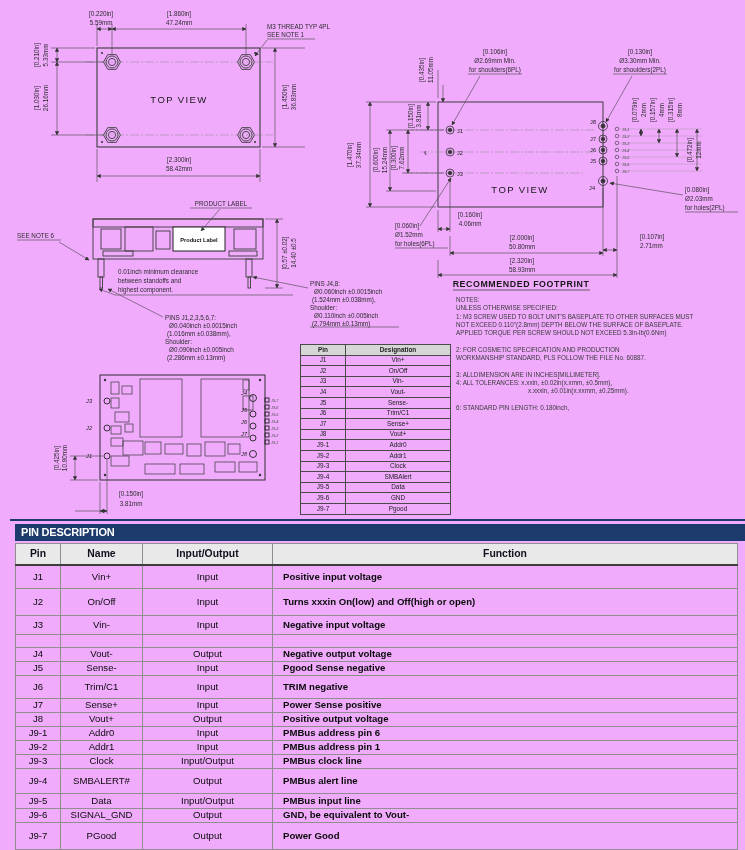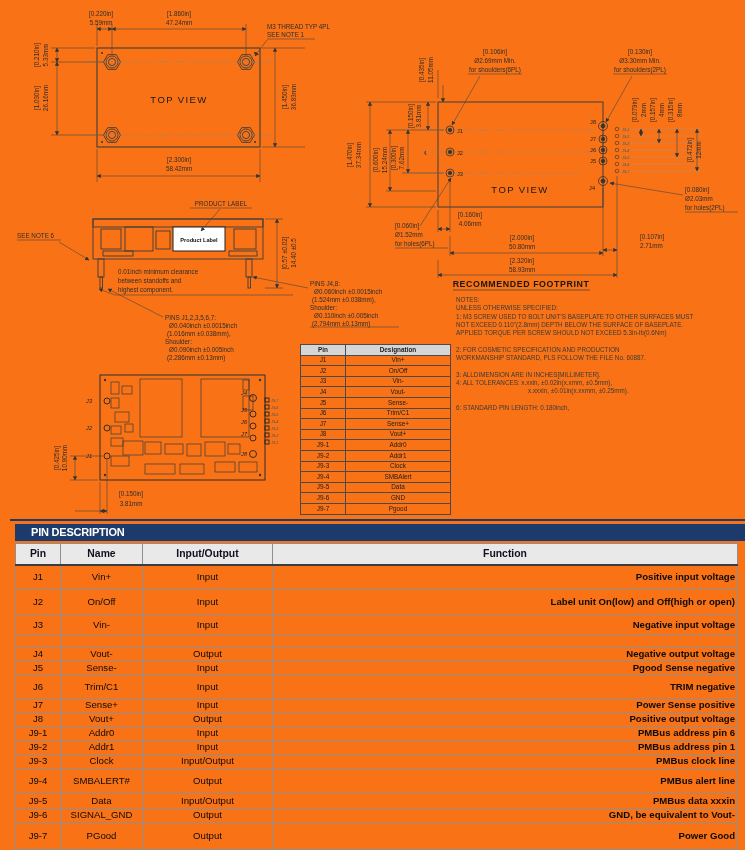--- a/index.html
+++ b/index.html
@@ -1,39 +1,39 @@
 <!DOCTYPE html>
 <html><head>
 <meta charset="utf-8">
 <style>
   html,body{margin:0;padding:0;background:#fff;}
-  .page{position:relative;width:745px;height:850px;background:#f97316;font-family:"Liberation Sans",sans-serif;overflow:hidden;}
+  .page{position:relative;width:745px;height:850px;background:#f0abfc;font-family:"Liberation Sans",sans-serif;overflow:hidden;}
   svg{position:absolute;overflow:visible;}
   svg text{font-family:"Liberation Sans",sans-serif;font-size:6.3px;fill:#2d2d2d;}
   svg .lab{font-size:5.6px;fill:#222;}
   svg .tiny{font-size:3.8px;fill:#555;font-style:italic;}
   svg .view-title{font-size:9.5px;letter-spacing:1.4px;fill:#161616;}
   svg .ft-title{font-size:8.8px;letter-spacing:.6px;font-weight:bold;fill:#161616;}
   svg .plbl{font-size:5.6px;font-weight:bold;fill:#101010;}
   
   .destab{position:absolute;left:300px;top:344px;border-collapse:collapse;font-size:6.4px;color:#1c1c1c;}
   .destab th,.destab td{border:1px solid #4a4a4a;text-align:center;padding:0 2px;height:9.6px;line-height:1;}
   .destab th{background:#d6d6d6;font-weight:bold;}
   .destab .c1{width:40px;}.destab .c2{width:100px;}
   
   .notes{position:absolute;left:456px;top:296px;width:288px;font-size:6.3px;color:#3a3a3a;line-height:1.32;}
   .notes .nl{min-height:8.3px;}
   .notes .indent{padding-left:72px;}
   
   .band-line{position:absolute;left:10px;top:519px;width:735px;height:2px;background:#1d3a6d;}
-  .banner{position:absolute;left:15px;top:524px;width:730px;height:17px;background:#1d3a6d;color:#ffffff;font-weight:bold;font-size:11px;line-height:17px;padding-left:16px;box-sizing:border-box;letter-spacing:-.2px;}
+  .banner{position:absolute;left:15px;top:524px;width:730px;height:17px;background:#1d3a6d;color:#ffffff;font-weight:bold;font-size:11px;line-height:17px;padding-left:6px;box-sizing:border-box;letter-spacing:-.2px;}
   .bigtab{position:absolute;left:15px;top:543px;width:722px;border-collapse:collapse;table-layout:fixed;font-size:9.6px;color:#0a0a0a;border:1px solid #6a6a6a;}
   .bigtab th,.bigtab td{border:1px solid #8f8f8f;text-align:center;padding:0 2px;overflow:hidden;line-height:1.1;}
   .bigtab thead th{background:#e9e9e9;font-weight:bold;height:20px;border-bottom:2px solid #3d3d3d;font-size:10.4px;color:#101020;}
-  .bigtab td.fn{text-align:right;padding-left:10px;font-weight:bold;}
+  .bigtab td.fn{text-align:left;padding-left:10px;font-weight:bold;}
   .h12 td{height:12px}.h13 td{height:13px}.h14 td{height:14px}.h18 td{height:18px}
   .h22 td{height:22px}.h24 td{height:24px}.h26 td{height:26px}
 </style>
 </head>
 <body>
 
 <div class="page">
 
   <svg style="left:15px;top:4px" width="345" height="192" viewBox="0 0 345 192">
     <defs>
@@ -516,21 +516,21 @@
       <tr class="h22">
         <td>J1</td>
         <td>Vin+</td>
         <td>Input</td>
         <td class="fn">Positive input voltage</td>
       </tr>
       <tr class="h26">
         <td>J2</td>
         <td>On/Off</td>
         <td>Input</td>
-        <td class="fn">Label unit On(low) and Off(high or open)</td>
+        <td class="fn">Turns xxxin On(low) and Off(high or open)</td>
       </tr>
       <tr class="h18">
         <td>J3</td>
         <td>Vin-</td>
         <td>Input</td>
         <td class="fn">Negative input voltage</td>
       </tr>
       <tr class="h12">
         <td></td>
           <td></td>
@@ -588,21 +588,21 @@
       <tr class="h24">
         <td>J9-4</td>
         <td>SMBALERT#</td>
         <td>Output</td>
         <td class="fn">PMBus alert line</td>
       </tr>
       <tr class="h14">
         <td>J9-5</td>
         <td>Data</td>
         <td>Input/Output</td>
-        <td class="fn">PMBus data xxxin</td>
+        <td class="fn">PMBus input line</td>
       </tr>
       <tr class="h13">
         <td>J9-6</td>
         <td>SIGNAL_GND</td>
         <td>Output</td>
         <td class="fn">GND, be equivalent to Vout-</td>
       </tr>
       <tr class="h26">
         <td>J9-7</td>
         <td>PGood</td>

